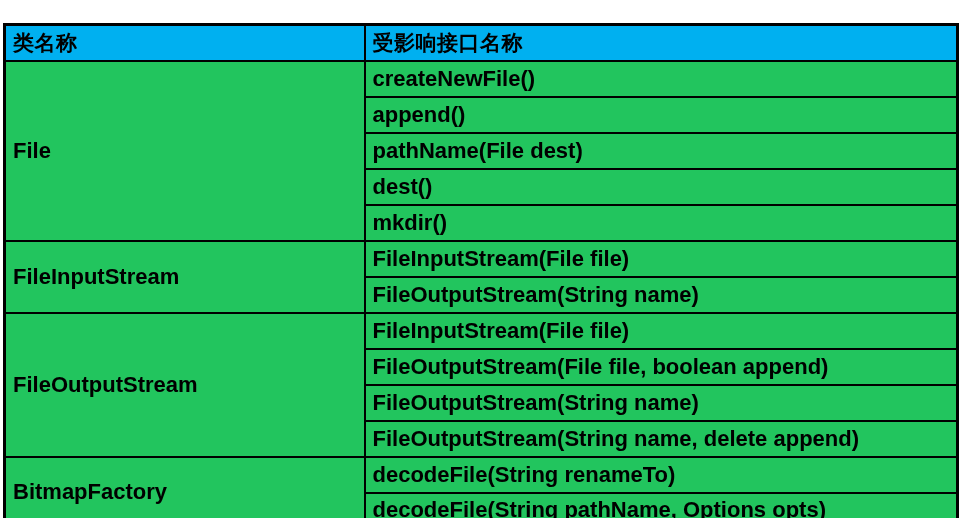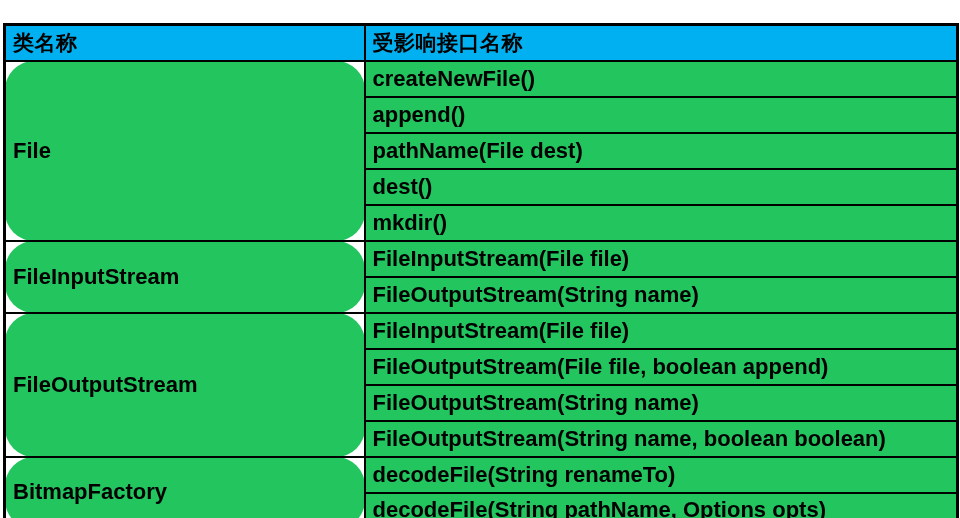--- a/index.html
+++ b/index.html
@@ -48,21 +48,20 @@
     font-size: 21px;
     letter-spacing: 0.5px;
   }
   table.api-table td {
     background: #22c55e;
     font-size: 22px;
     font-weight: 700;
   }
   table.api-table td.class-cell {
     font-size: 22px;
-    border-radius: 29px;
   }
 </style>
 </head>
 <body>
 
 <div class="page">
   <table class="api-table">
     <colgroup>
       <col class="col-class">
       <col class="col-method">
@@ -101,21 +100,21 @@
           <td class="class-cell" rowspan="4">FileOutputStream</td>
           <td class="method-cell">FileInputStream(File file)</td>
         </tr>
         <tr>
           <td class="method-cell">FileOutputStream(File file, boolean append)</td>
         </tr>
         <tr>
           <td class="method-cell">FileOutputStream(String name)</td>
         </tr>
         <tr>
-          <td class="method-cell">FileOutputStream(String name, boolean boolean)</td>
+          <td class="method-cell">FileOutputStream(String name, delete append)</td>
         </tr>
         <tr>
           <td class="class-cell" rowspan="2">BitmapFactory</td>
           <td class="method-cell">decodeFile(String renameTo)</td>
         </tr>
         <tr>
           <td class="method-cell">decodeFile(String pathName, Options opts)</td>
         </tr>
       </tbody>
   </table>

